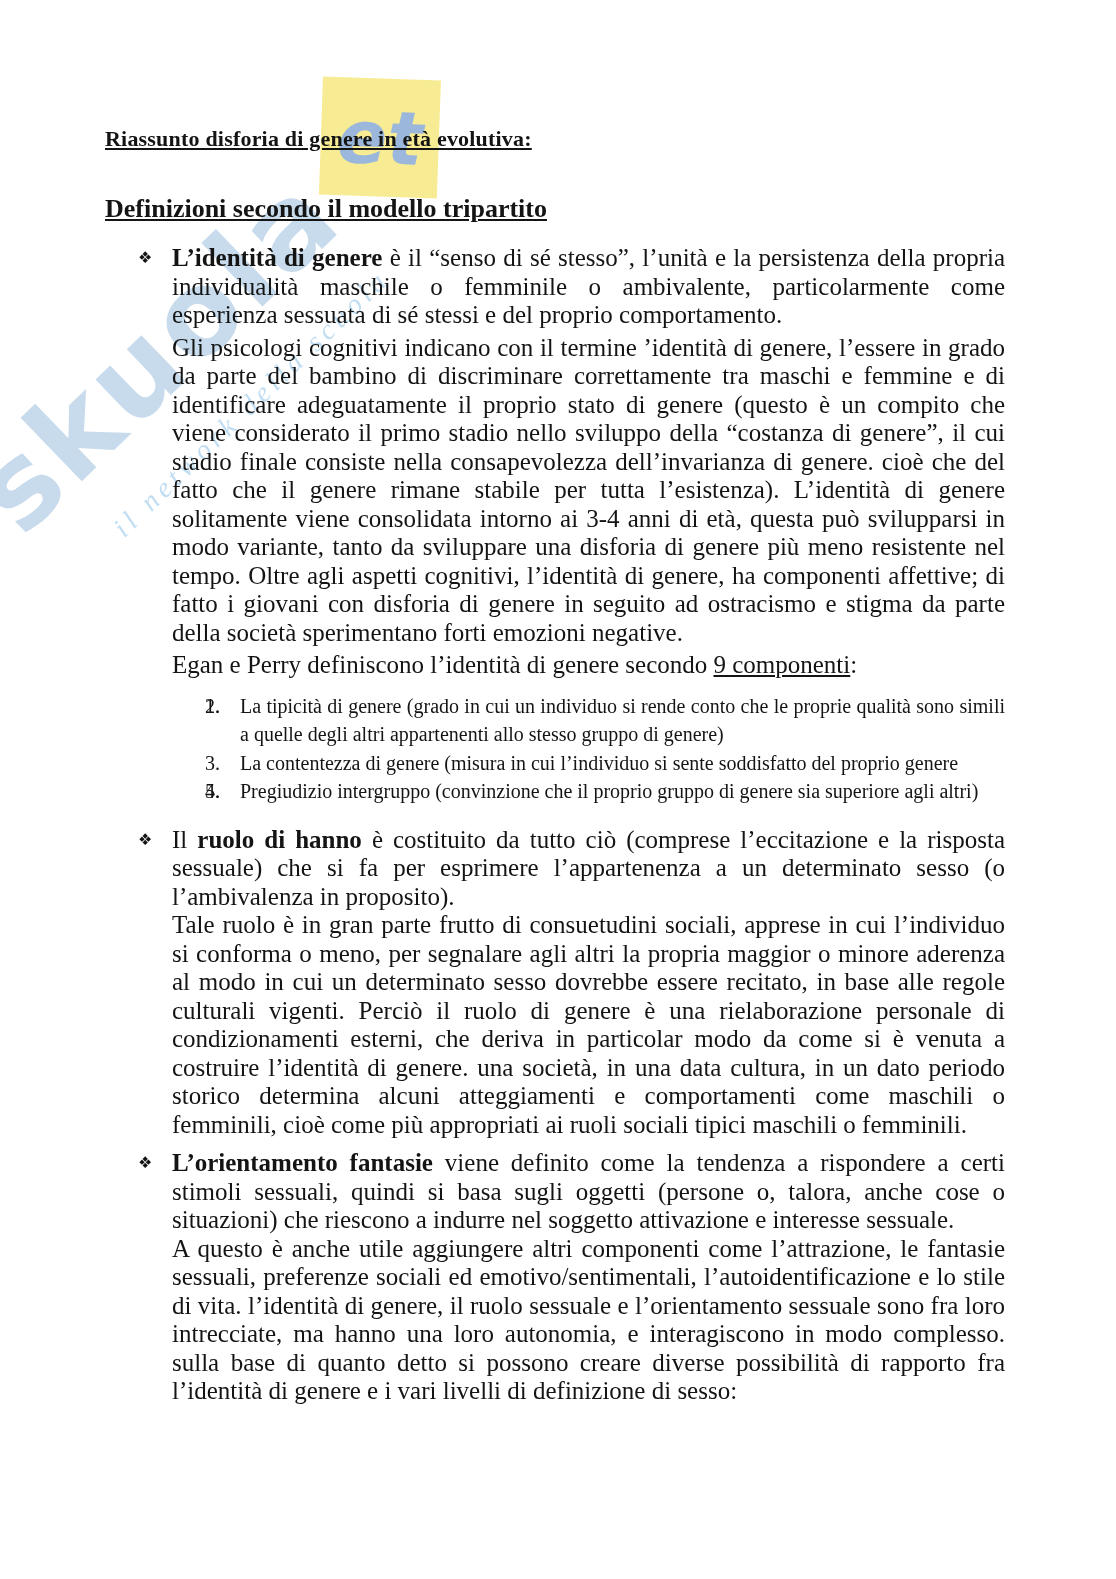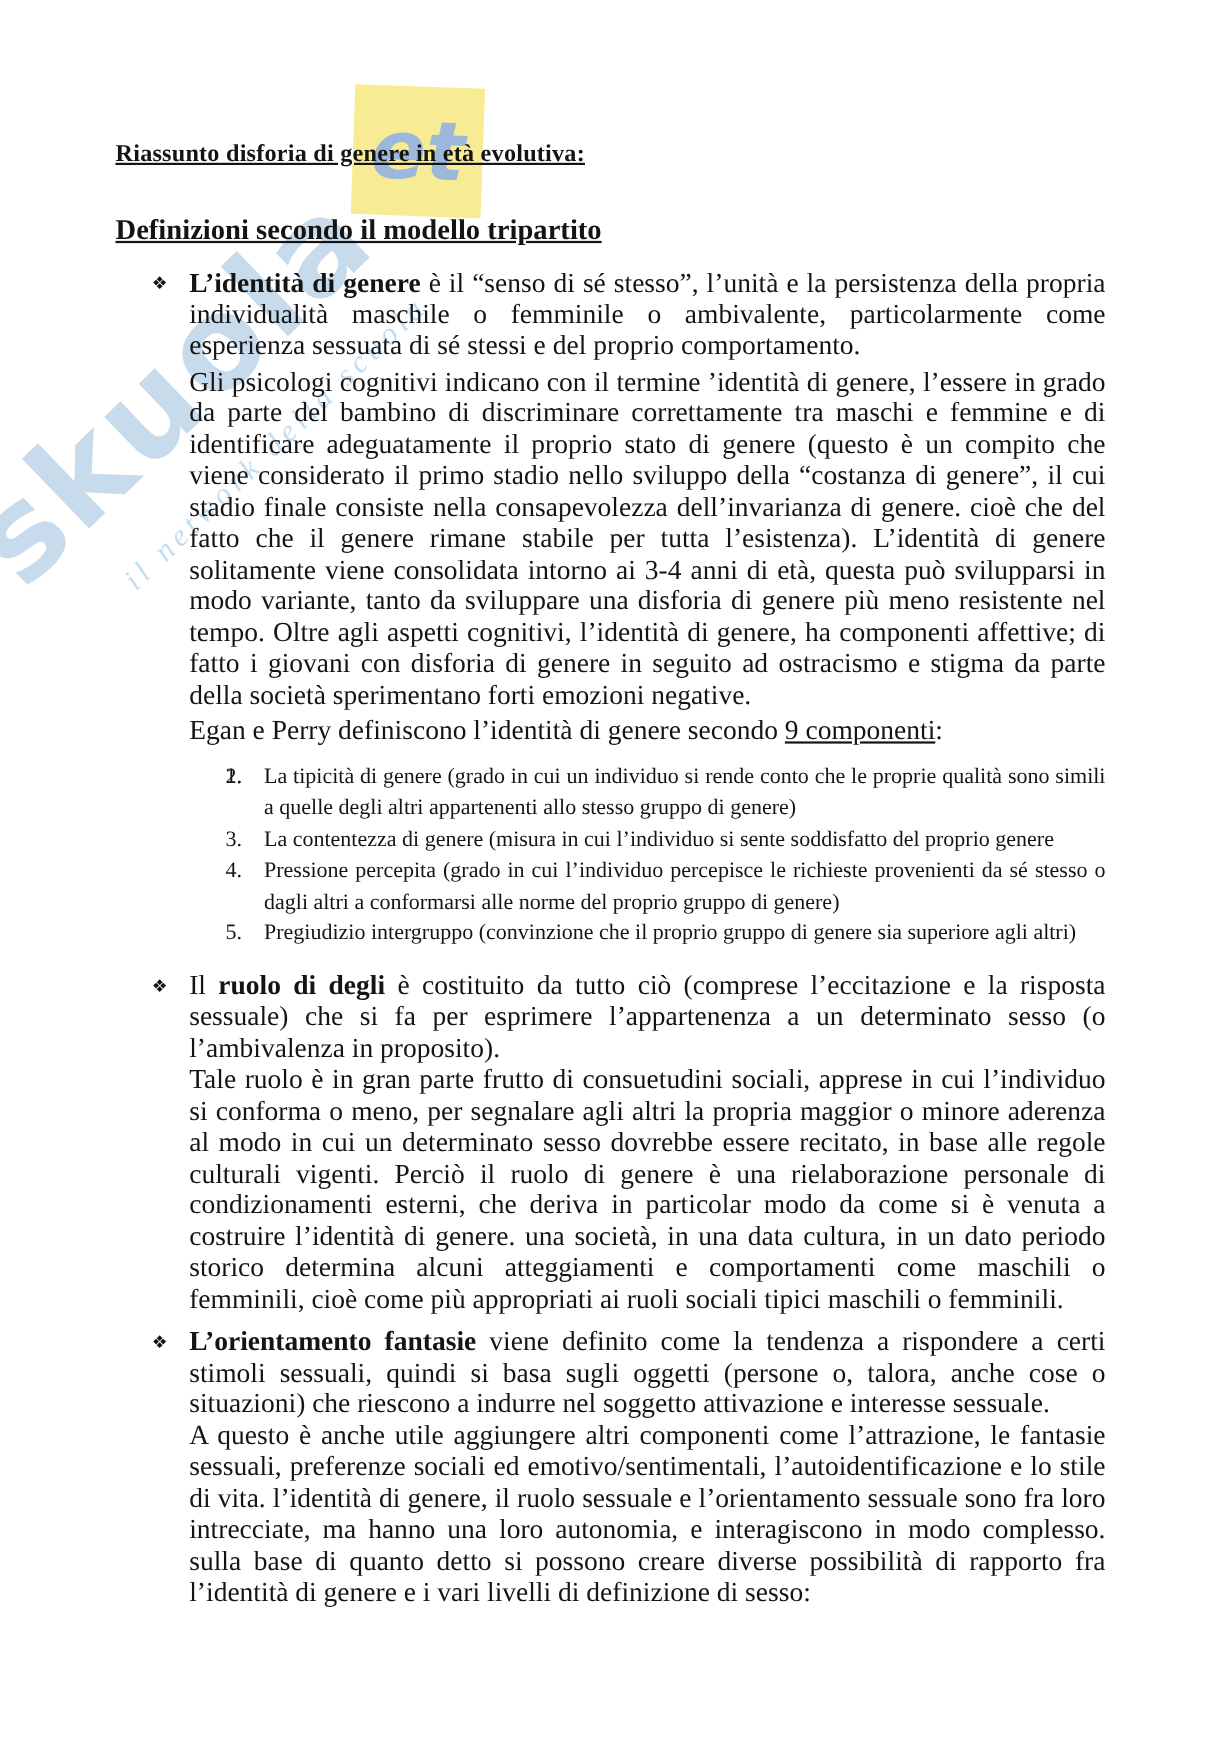--- a/index.html
+++ b/index.html
@@ -101,33 +101,32 @@
         <div class="li">
           <span class="num">2.</span>
           <span>La tipicità di genere (grado in cui un individuo si rende conto che le proprie qualità sono simili a quelle degli altri appartenenti allo stesso gruppo di genere)</span>
         </div>
         <div class="li">
           <span class="num">3.</span>
           <span>La contentezza di genere (misura in cui l’individuo si sente soddisfatto del proprio genere</span>
         </div>
         <div class="li">
           <span class="num">4.</span>
-          <span>Pressione percepita (grado in cui l’individuo percepisce le richieste provenienti da sé stesso o dagli altri a conformarsi alle norme del proprio gruppo di genere)</span>
         </div>
         <div class="li">
           <span class="num">5.</span>
           <span>Pregiudizio intergruppo (convinzione che il proprio gruppo di genere sia superiore agli altri)</span>
         </div>
       </div>
 
     </div>
 
     <div class="bullet">
       <span class="marker">❖</span>
-      <p class="para"><span>Il </span><strong>ruolo di degli</strong><span> è costituito da tutto ciò (comprese l’eccitazione e la risposta sessuale) che si fa per esprimere l’appartenenza a un determinato sesso (o l’ambivalenza in proposito).</span></p>
+      <p class="para"><span>Il </span><strong>ruolo di hanno</strong><span> è costituito da tutto ciò (comprese l’eccitazione e la risposta sessuale) che si fa per esprimere l’appartenenza a un determinato sesso (o l’ambivalenza in proposito).</span></p>
       <p class="para">Tale ruolo è in gran parte frutto di consuetudini sociali, apprese in cui l’individuo si conforma o meno, per segnalare agli altri la propria maggior o minore aderenza al modo in cui un determinato sesso dovrebbe essere recitato, in base alle regole culturali vigenti. Perciò il ruolo di genere è una rielaborazione personale di condizionamenti esterni, che deriva in particolar modo da come si è venuta a costruire l’identità di genere. una società, in una data cultura, in un dato periodo storico determina alcuni atteggiamenti e comportamenti come maschili o femminili, cioè come più appropriati ai ruoli sociali tipici maschili o femminili.</p>
     </div>
 
     <div class="bullet tight">
       <span class="marker">❖</span>
       <p class="para"><strong>L’orientamento fantasie</strong><span> viene definito come la tendenza a rispondere a certi stimoli sessuali, quindi si basa sugli oggetti (persone o, talora, anche cose o situazioni) che riescono a indurre nel soggetto attivazione e interesse sessuale.</span></p>
       <p class="para">A questo è anche utile aggiungere altri componenti come l’attrazione, le fantasie sessuali, preferenze sociali ed emotivo/sentimentali, l’autoidentificazione e lo stile di vita. l’identità di genere, il ruolo sessuale e l’orientamento sessuale sono fra loro intrecciate, ma hanno una loro autonomia, e interagiscono in modo complesso. sulla base di quanto detto si possono creare diverse possibilità di rapporto fra l’identità di genere e i vari livelli di definizione di sesso:</p>
     </div>
 
   </div>

